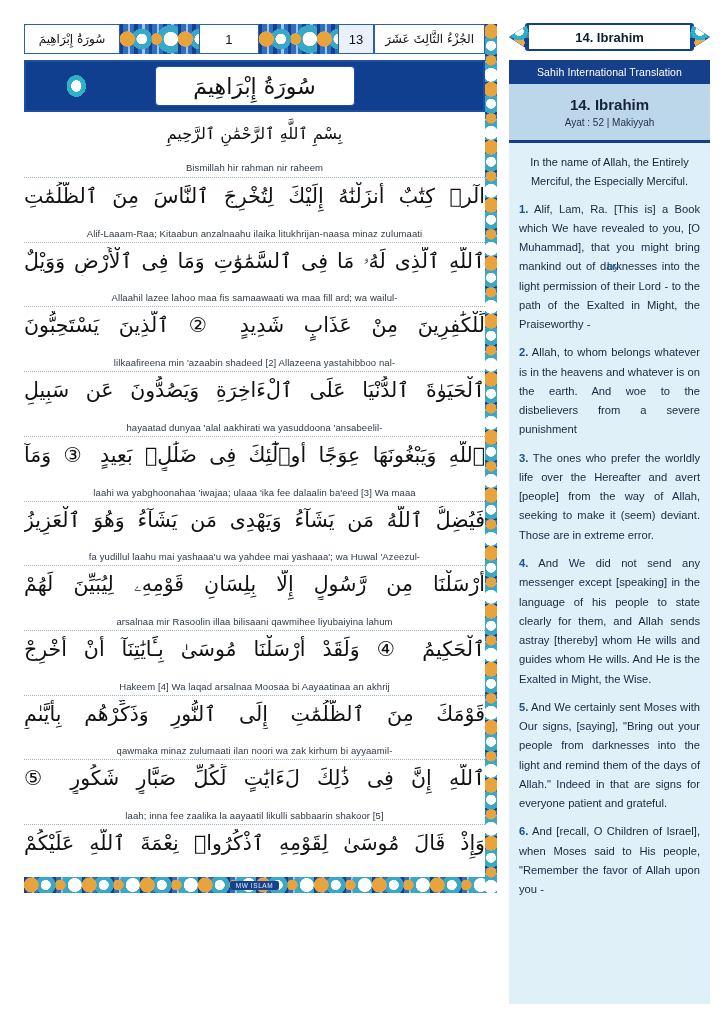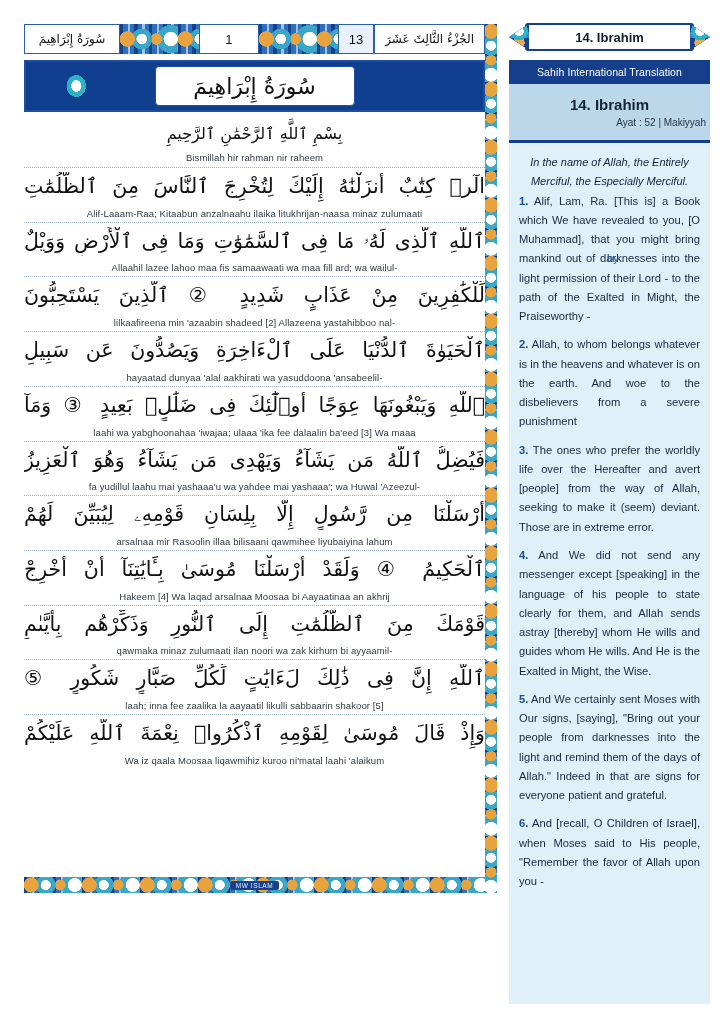--- a/index.html
+++ b/index.html
@@ -145,21 +145,21 @@
     font-size: 16px;
     color: #111;
     direction: rtl;
     line-height: 1.5;
   }
   .translit {
     font-family: "Liberation Sans", sans-serif;
     font-size: 9.5px;
     color: #2f3a44;
     text-align: center;
-    margin-top: 6px;
+    margin-top: 16px;
     letter-spacing: .1px;
   }
 
   
   #ayah-lines { margin-top: 2px; }
   .ayah-line {
     border-top: 1px dotted #9db4cc;
     padding: 4px 0 3px 0;
   }
   .ayah-line:first-child { border-top: 1px dotted #9db4cc; }
@@ -276,37 +276,35 @@
   }
   #surah-info-card .si-title {
     font-size: 15px;
     font-weight: bold;
     color: #13233b;
     margin-bottom: 4px;
   }
   #surah-info-card .si-meta {
     font-size: 10px;
     color: #243348;
-    text-align: right;
   }
 
   
   #trans-body {
     background: #dff0f9;
     padding: 10px 10px 14px 10px;
     height: calc(1024px - 22px - 38px - 29px - 74px);
     overflow: hidden;
   }
   .bism-trans {
     font-size: 11px;
-    font-style: italic;
     color: #13233b;
     text-align: center;
     line-height: 1.75;
-    margin-bottom: 0;
+    margin-bottom: 8px;
   }
   .ayah-trans {
     font-size: 11.2px;
     color: #16283f;
     line-height: 1.72;
     text-align: justify;
     margin-bottom: 9px;
   }
   .ayah-trans .anum {
     font-weight: bold;

